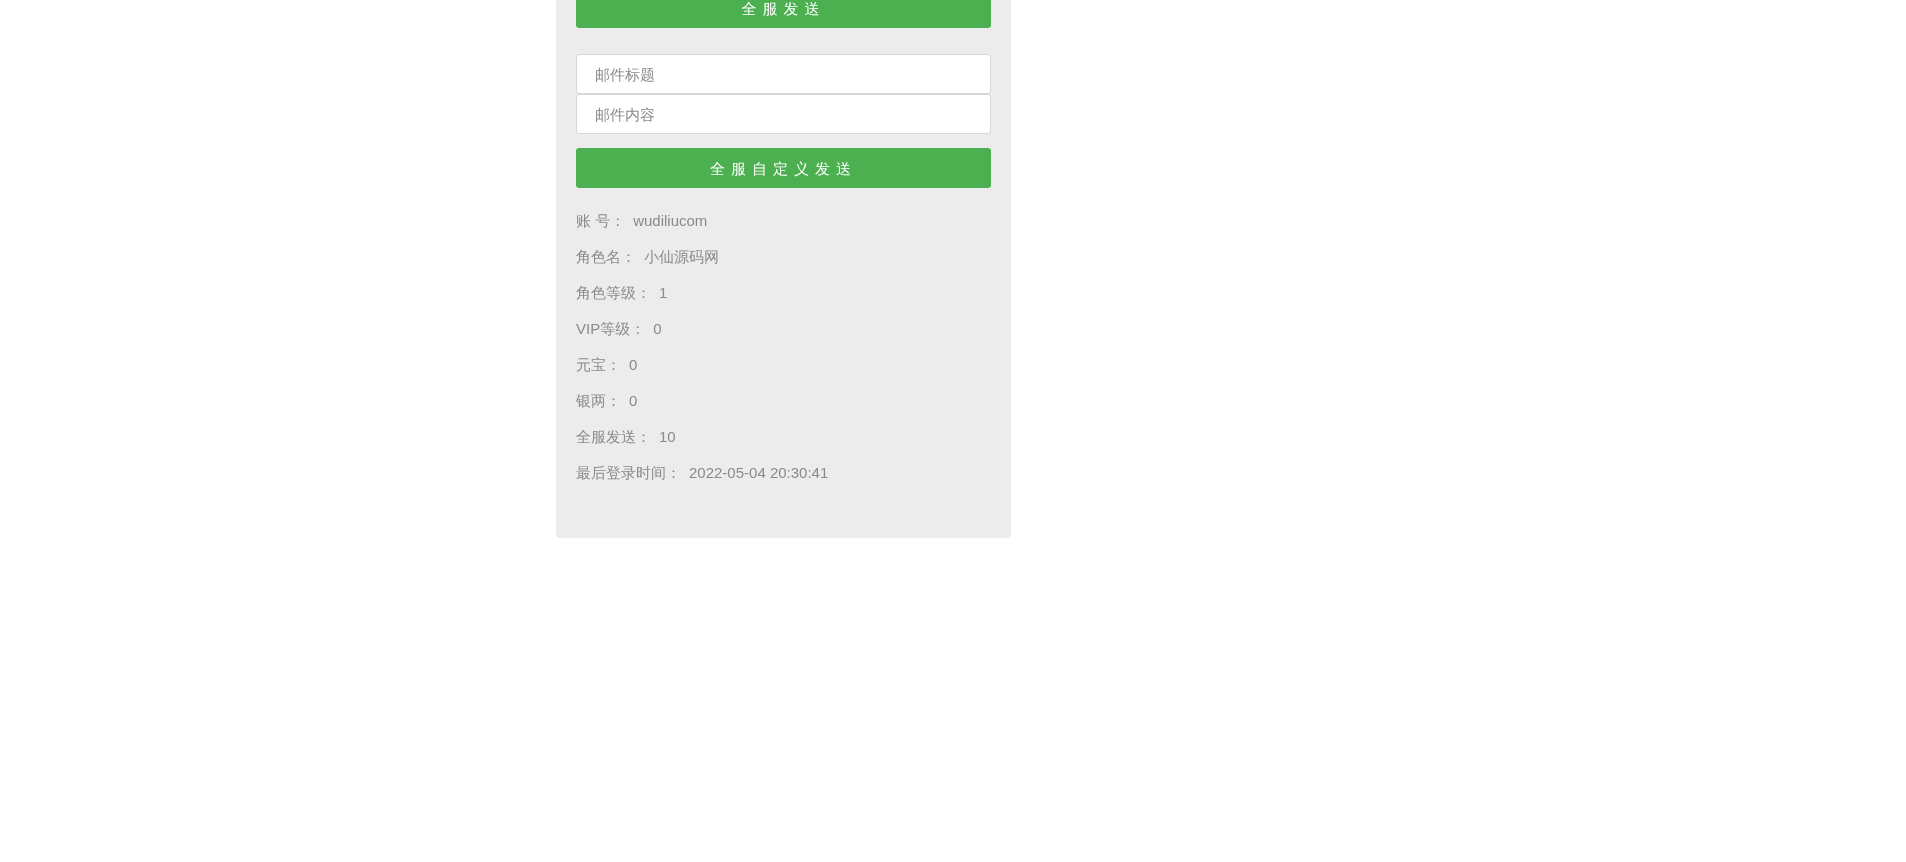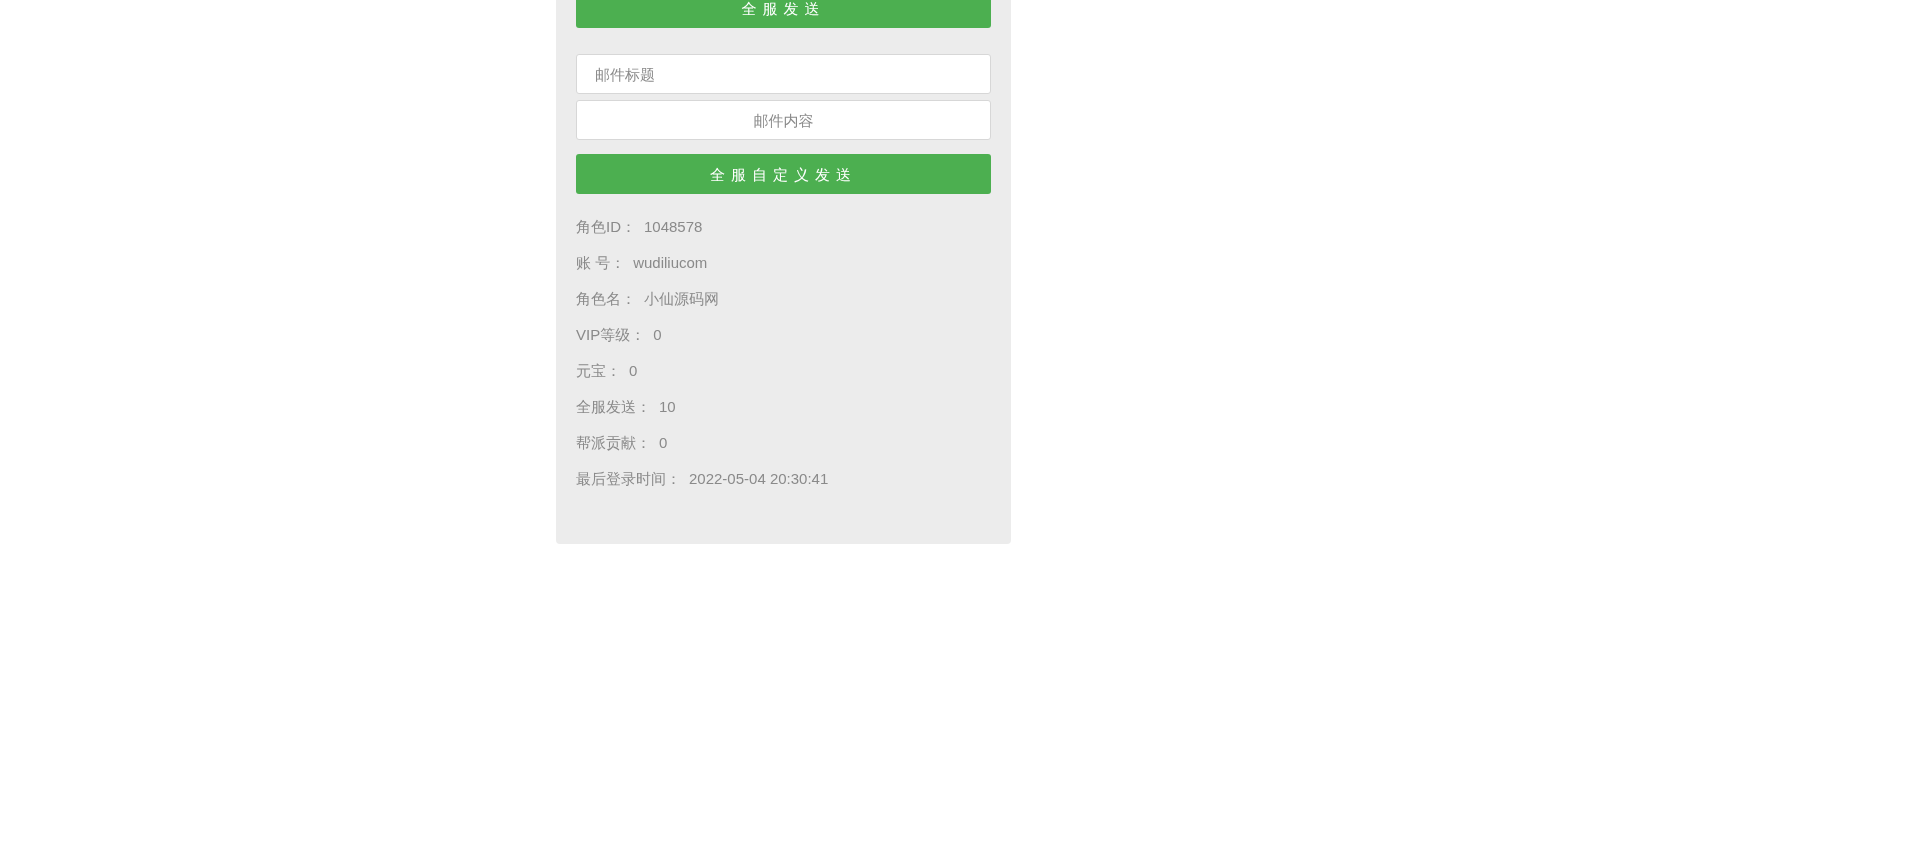--- a/index.html
+++ b/index.html
@@ -49,21 +49,21 @@
       height: 40px;
       margin: 26px auto 0 auto;
       background: #ffffff;
       border: 1px solid #d7d7d7;
       border-radius: 3px;
       padding: 0 18px;
       font-size: 15px;
       color: #4c1d95;
     }
     .input-text::placeholder { color: #8a8a8a; }
-    .input-second { margin-top: 6px; text-align: center; }
+    .input-second { margin-top: 0; }
     .info-list {
       width: 415px;
       margin: 24px auto 0 auto;
     }
     .info-row {
       font-size: 15px;
       color: #8a8a8a;
       line-height: 1.2;
       margin-bottom: 18px;
     }
@@ -78,48 +78,48 @@
   <button class="btn-green btn-top">全服发送</button>
 
   <input type="text" class="input-text" placeholder="邮件标题" style="">
 
   <input type="text" class="input-text input-second" placeholder="邮件内容" style="">
 
   <button class="btn-green btn-send">全服自定义发送</button>
 
   <div class="info-list">
 
-    <div class="info-row">
-      <span>角色ID：</span><span class="info-val">1048578</span>
-    </div>
 
     <div class="info-row">
       <span>账 号：</span><span class="info-val">wudiliucom</span>
     </div>
 
     <div class="info-row">
       <span>角色名：</span><span class="info-val">小仙源码网</span>
     </div>
 
+    <div class="info-row">
+      <span>角色等级：</span><span class="info-val">1</span>
+    </div>
 
     <div class="info-row">
       <span>VIP等级：</span><span class="info-val">0</span>
     </div>
 
     <div class="info-row">
       <span>元宝：</span><span class="info-val">0</span>
     </div>
 
+    <div class="info-row">
+      <span>银两：</span><span class="info-val">0</span>
+    </div>
 
     <div class="info-row">
       <span>全服发送：</span><span class="info-val">10</span>
     </div>
 
-    <div class="info-row">
-      <span>帮派贡献：</span><span class="info-val">0</span>
-    </div>
 
     <div class="info-row">
       <span>最后登录时间：</span><span class="info-val">2022-05-04 20:30:41</span>
     </div>
 
   </div>
 </div>
 
 </body></html>

